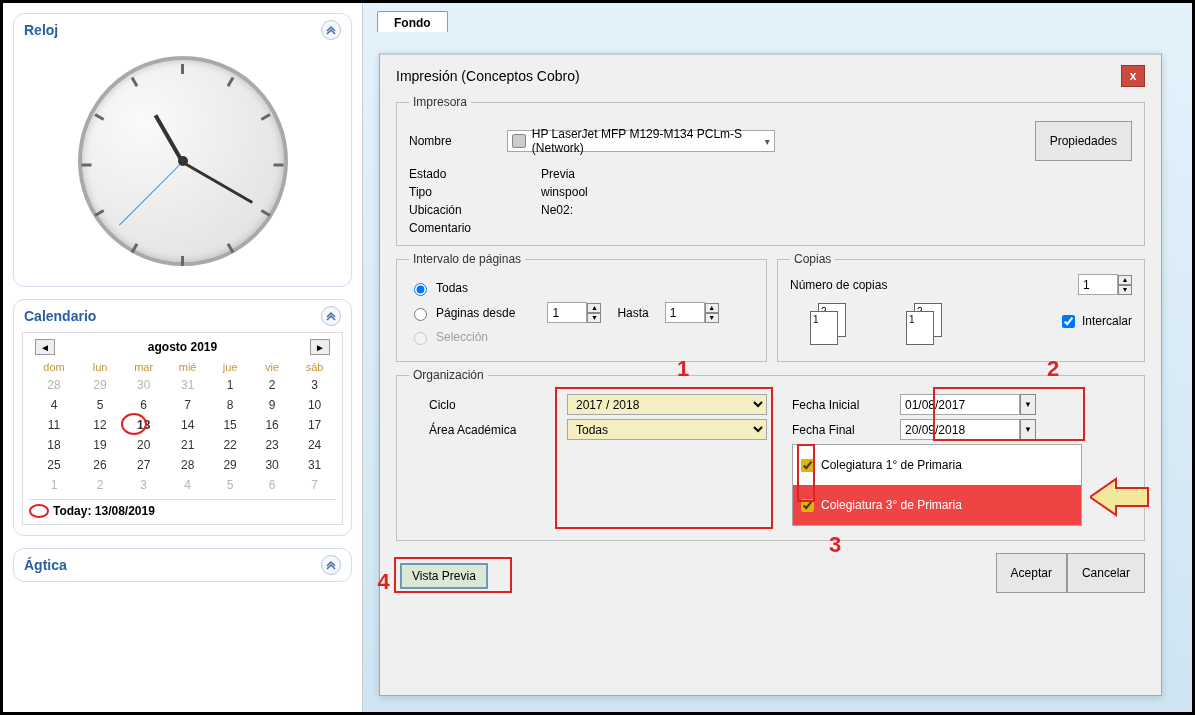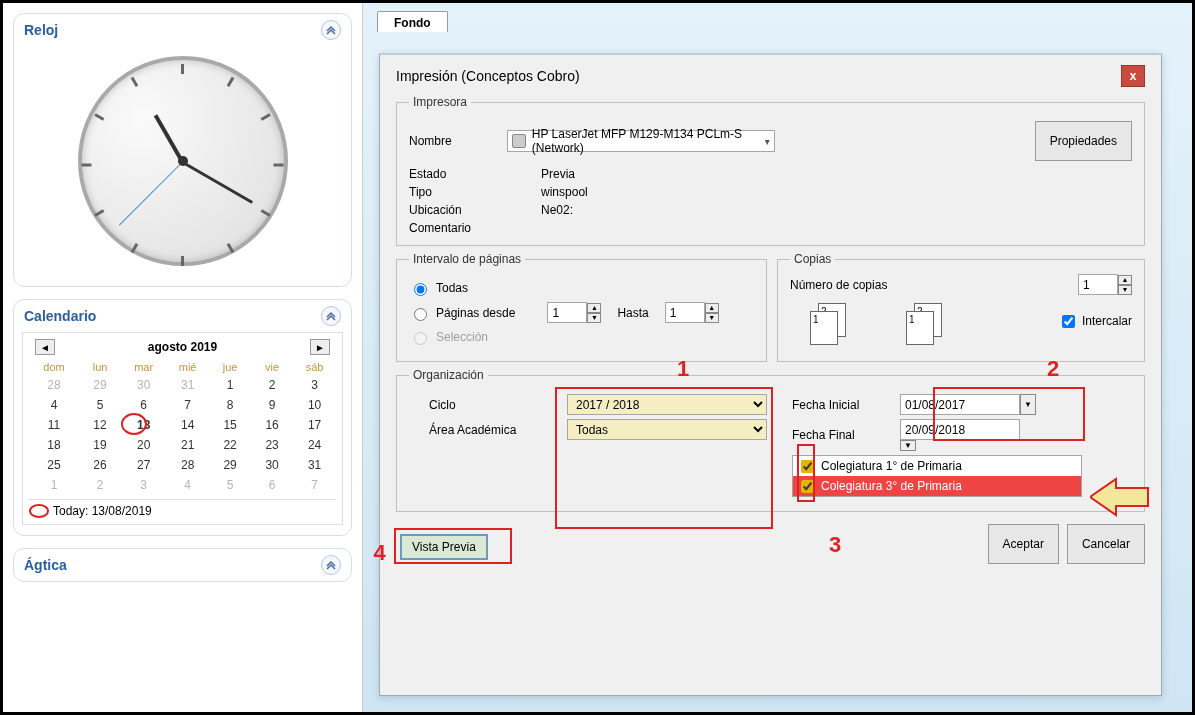--- a/index.html
+++ b/index.html
@@ -73,28 +73,28 @@
   .num-row { display:flex; justify-content:space-between; align-items:center;}
   .disabled { color:#a0a0a0; }
   
   .org-row { display:flex; gap:10px; }
   .org-left { flex:1;margin-left:20px;}
   .org-right { width:340px;}
   .hl-select { background:#f4eec2; flex:1; max-width:200px;}
   .hl-date { background:#f4eec2; width:120px;}
   .hl-box1 { position:absolute; border:2px solid #d22; pointer-events:none; }
   .concept-list { border:1px solid #a6a6a6; background:#fff; width:290px; }
-  .concept-item { display:flex; align-items:center; gap:4px; padding:0 4px; line-height:20px;}
+  .concept-item { display:flex; align-items:center; gap:4px; padding:10px 4px; line-height:20px;}
   .concept-item input { accent-color:#e6b400;}
   .concept-item.selected { background:#ef4444; color:#fff; }
   .annot { position:absolute; color:#d22; font-weight:bold; font-size:22px; pointer-events:none;}
   .arrow-annot { position:absolute; right:-6px; width:60px; height:40px; pointer-events:none;}
   .footer-row { display:flex; justify-content:space-between; align-items:flex-end; margin-top:12px;}
   .vista-btn { border:2px solid #6c9cb5; background:#dbe8d5; padding:4px 10px; cursor:pointer;}
-  .right-btns { display:flex; gap:8px;justify-content:center;}
+  .right-btns { display:flex; gap:0;justify-content:center;}
   .printer-icon{ width:16px;height:14px;display:inline-block;background:#ccc;border:1px solid #888;border-radius:2px;position:relative;}
 </style>
 </head>
 <body>
 
 <div class="root">
 
   <div class="left-col">
 
     <div class="panel">
@@ -209,21 +209,21 @@
                 <td class="dim">3</td>
                 <td class="dim">4</td>
                 <td class="dim">5</td>
                 <td class="dim">6</td>
                 <td class="dim">7</td>
               </tr>
             </tbody>
         </table>
         <div class="today-row">
           <span class="today-oval"></span>
-          <span style="font-weight:normal">Today: 13/08/2019</span>
+          <span style="font-weight:bold">Today: 13/08/2019</span>
         </div>
       </div>
     </div>
 
     <div class="panel">
       <div class="panel-header">
         <span class="panel-title">Ágtica</span>
         <div class="collapse-btn">
           <svg viewBox="0 0 10 10">
               <path d="M1 6 L5 2 L9 6" stroke="#4a6aa5" stroke-width="1.5" fill="none"></path>
@@ -354,21 +354,21 @@
           <div class="org-right">
             <div class="row">
                 <span style="width:100px">Fecha Inicial</span>
               <div style="position:relative;display:flex;">
                   <input class="hl-date" type="text" value="01/08/2017" style="">
                   <div style="width:16px;border:1px solid #888;background:#eee;display:flex;align-items:center;justify-content:center;font-size:8px">▼</div>
                 </div>
               </div>
             <div class="row">
                 <span style="width:100px">Fecha Final</span>
-              <div style="position:relative;display:flex;flex-direction:column;">
+              <div style="position:relative;display:flex;">
                   <input class="hl-date" type="text" value="20/09/2018" style="">
                   <div style="width:16px;border:1px solid #888;background:#eee;display:flex;align-items:center;justify-content:center;font-size:8px">▼</div>
                 </div>
               </div>
             <div class="concept-list" id="concept-list">
                 <div class="concept-item">
                   <input type="checkbox" checked="" style="">
                   <span>Colegiatura 1° de Primaria</span>
                 </div>
                 <div class="concept-item selected">

